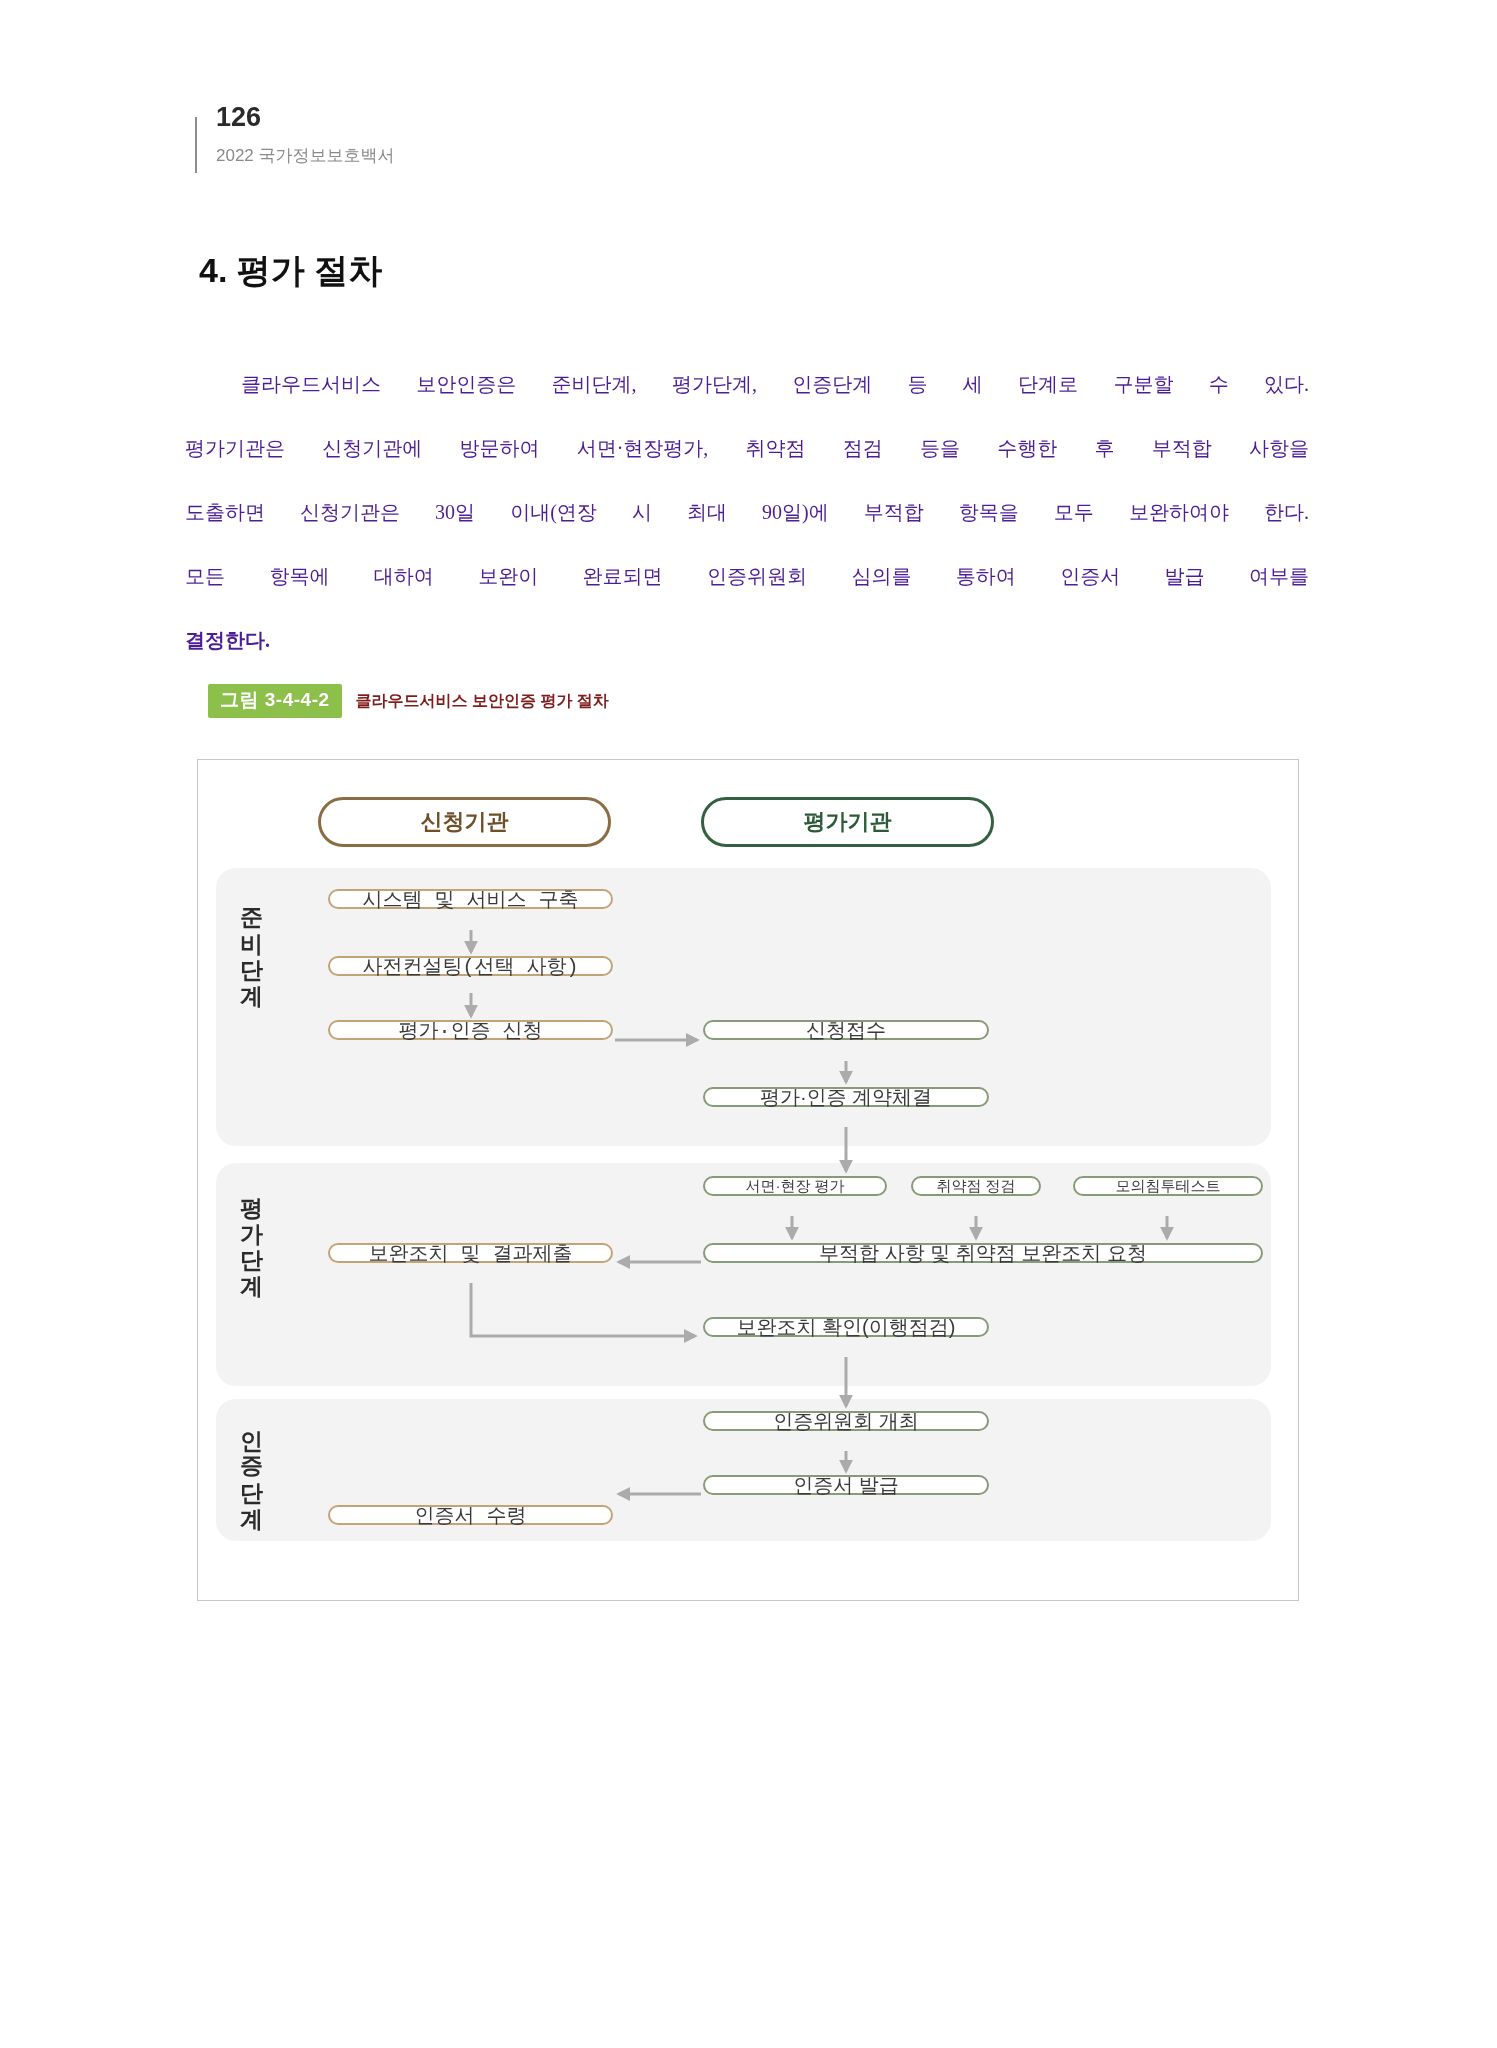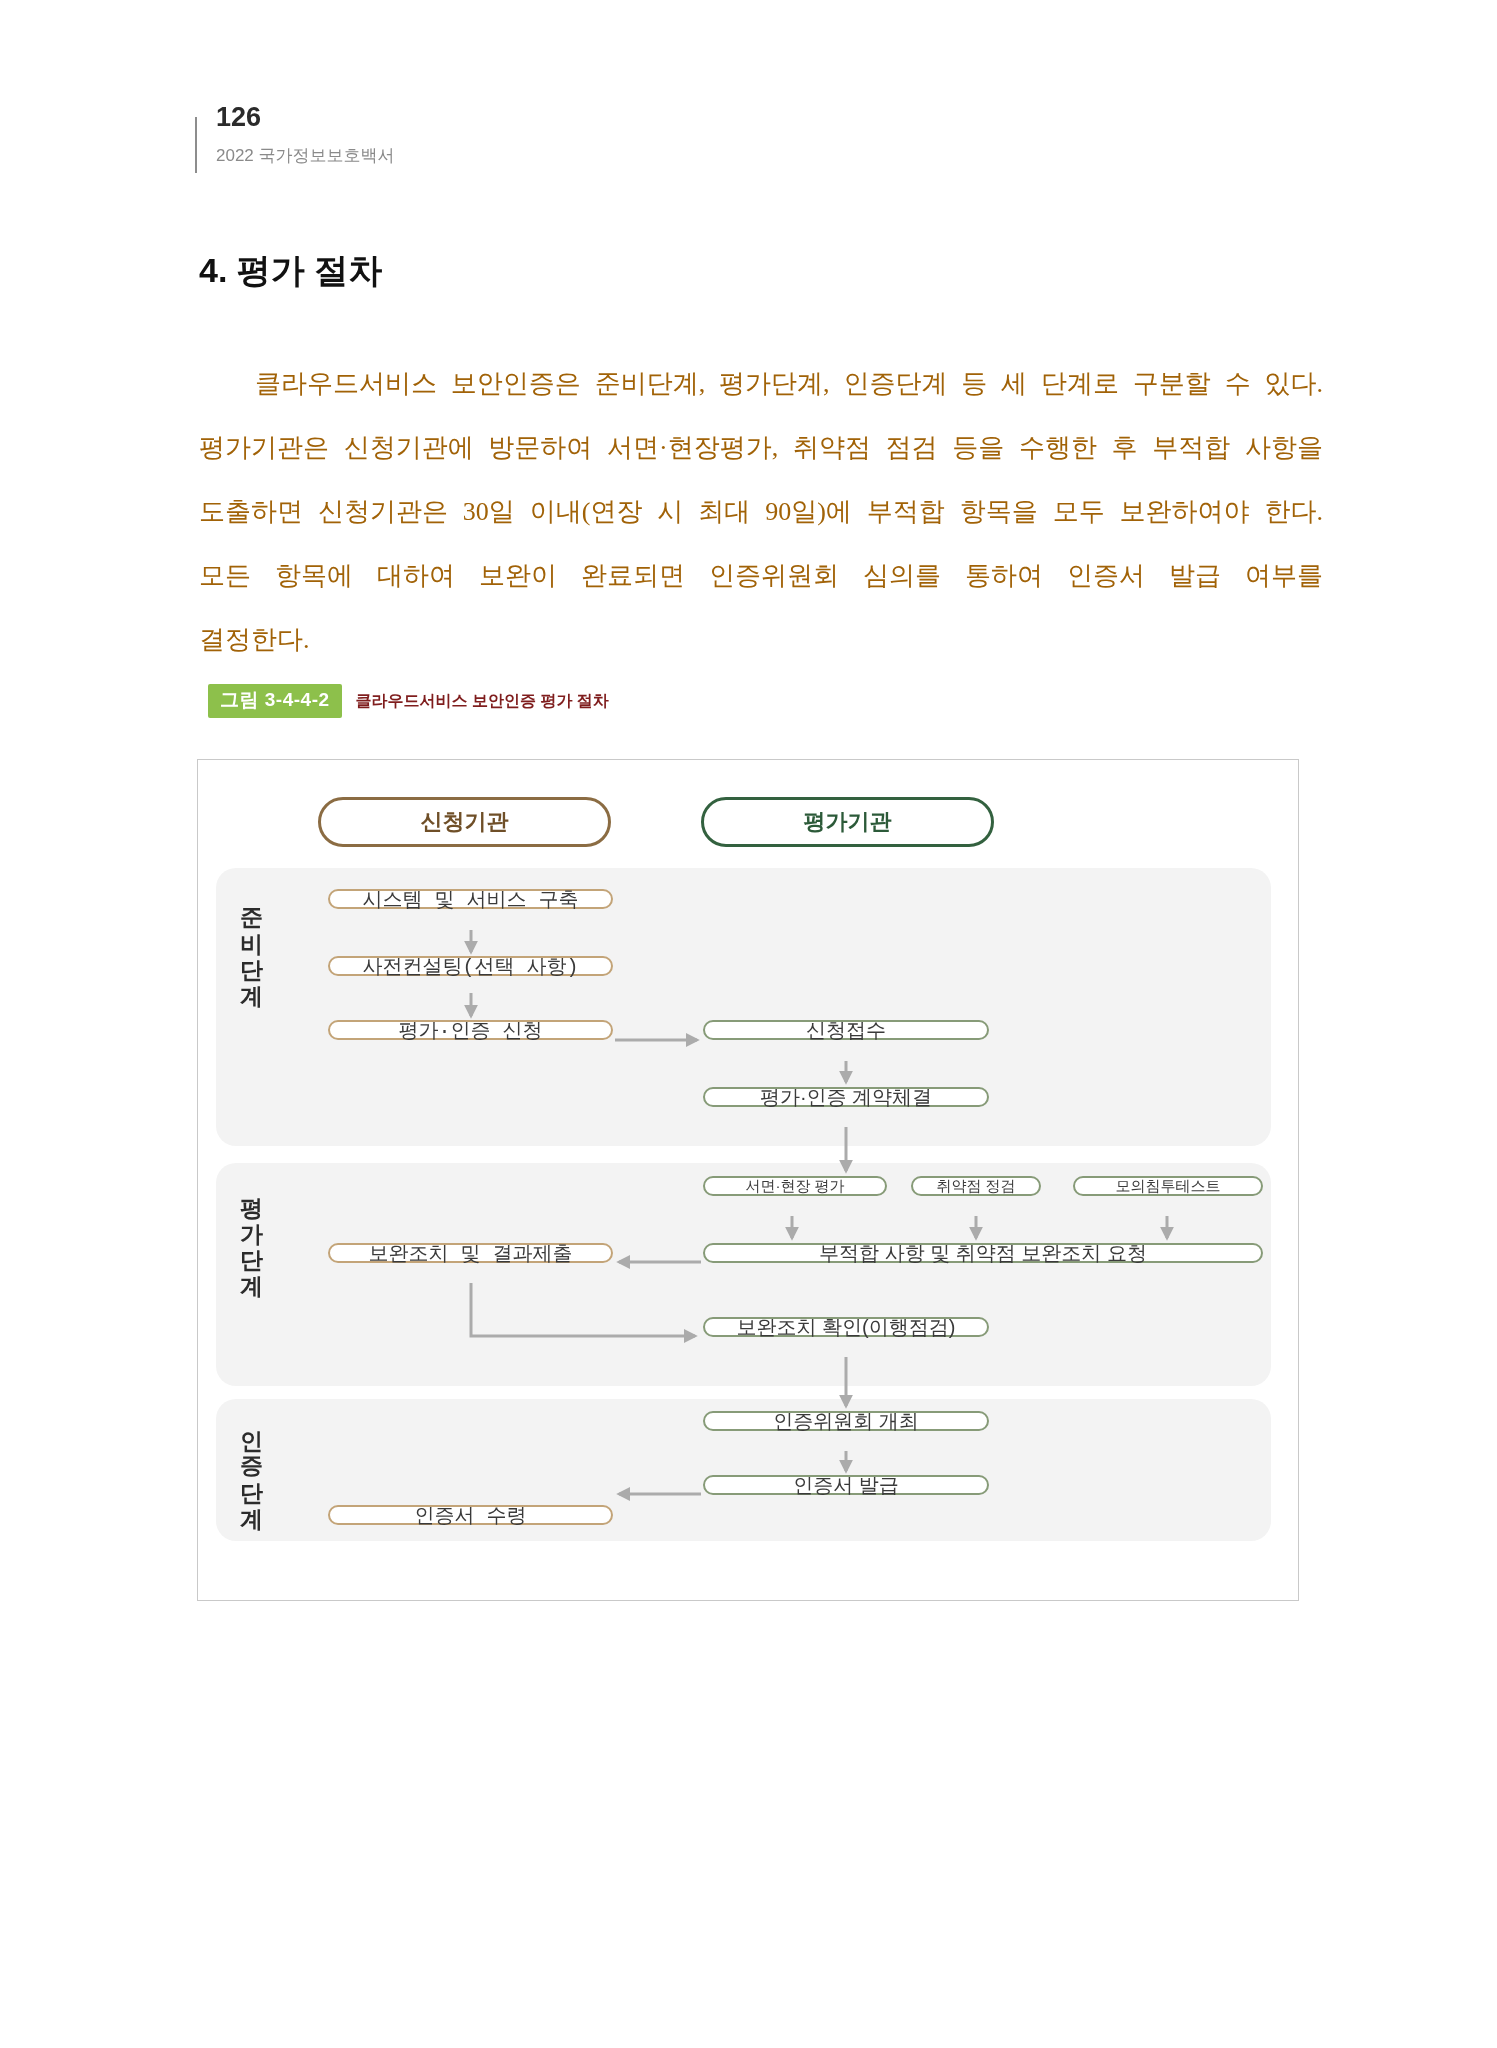--- a/index.html
+++ b/index.html
@@ -8,26 +8,26 @@
 
   
   #pg-rule{position:absolute;left:195px;top:117px;width:2px;height:56px;background:#8d8d8d;}
   #pg-num{position:absolute;left:216px;top:102px;font-size:27px;font-weight:700;color:#2b2b2b;}
   #pg-doc{position:absolute;left:216px;top:144px;font-size:17px;color:#8a8a8a;}
 
   
   #sec-head{position:absolute;left:199px;top:248px;font-size:34px;font-weight:700;color:#111;}
 
   
-  #para{position:absolute;left:199px;top:352px;width:1124px;
-        font-family:"Liberation Serif",serif;font-size:26px;color:#a16207;}
+  #para{position:absolute;left:185px;top:352px;width:1124px;
+        font-family:"Liberation Serif",serif;font-size:20px;color:#4c1d95;}
   #para .pline{height:64px;line-height:64px;text-align:justify;text-align-last:justify;
                overflow:hidden;white-space:nowrap;}
   #para .pline.first{text-indent:56px;}
-  #para .pline.last{text-align-last:left;}
+  #para .pline.last{text-align-last:left;font-weight:bold;}
 
   
   #fig-cap{position:absolute;left:208px;top:684px;height:34px;display:flex;align-items:center;text-align:right;}
   #cap-badge{background:#8dc04b;color:#ffffff;font-weight:700;font-size:19px;
              padding:3px 12px 5px 12px;border-radius:2px;letter-spacing:0.5px;}
   #cap-title{margin-left:14px;font-weight:700;font-size:16px;color:#7f1d1d;}
 
   
   #fig{position:absolute;left:197px;top:759px;width:1100px;height:840px;
        border:1px solid #c9c9c9;background:#fff;box-sizing:content-box;}

